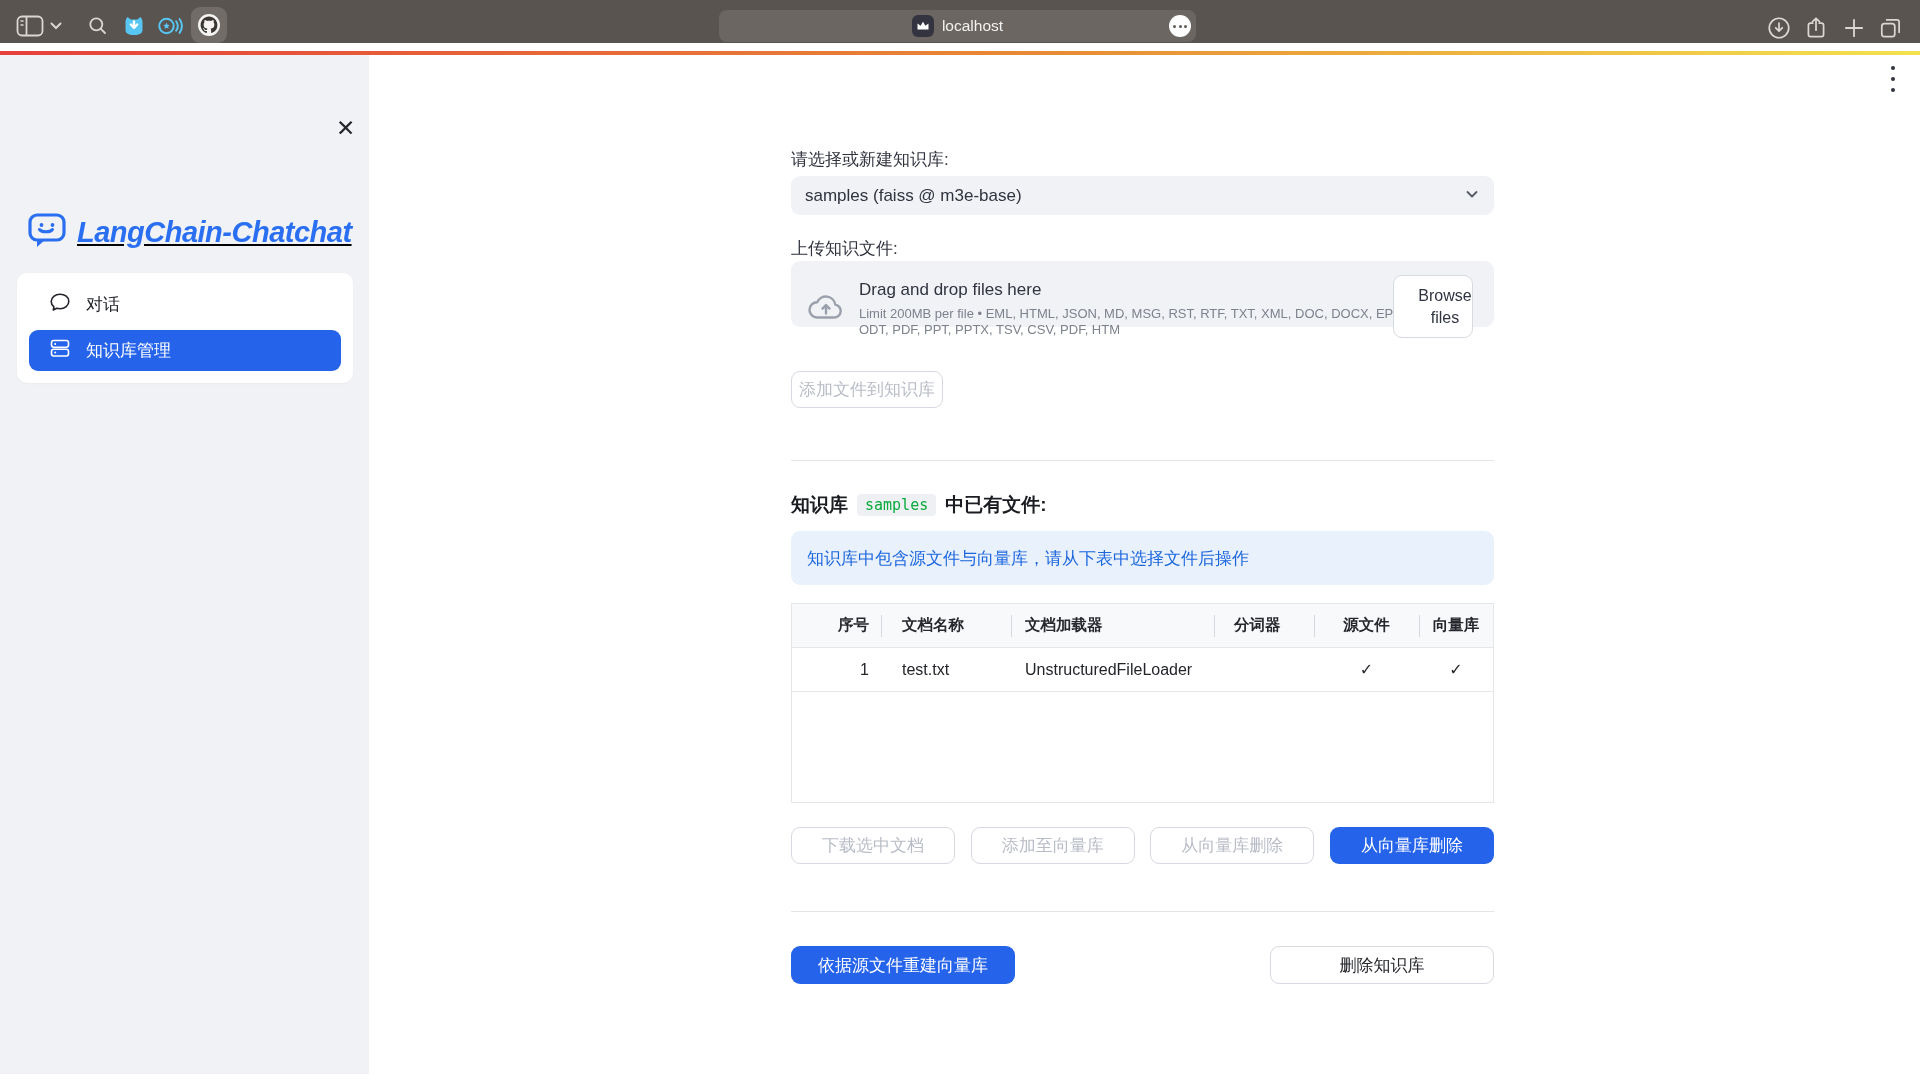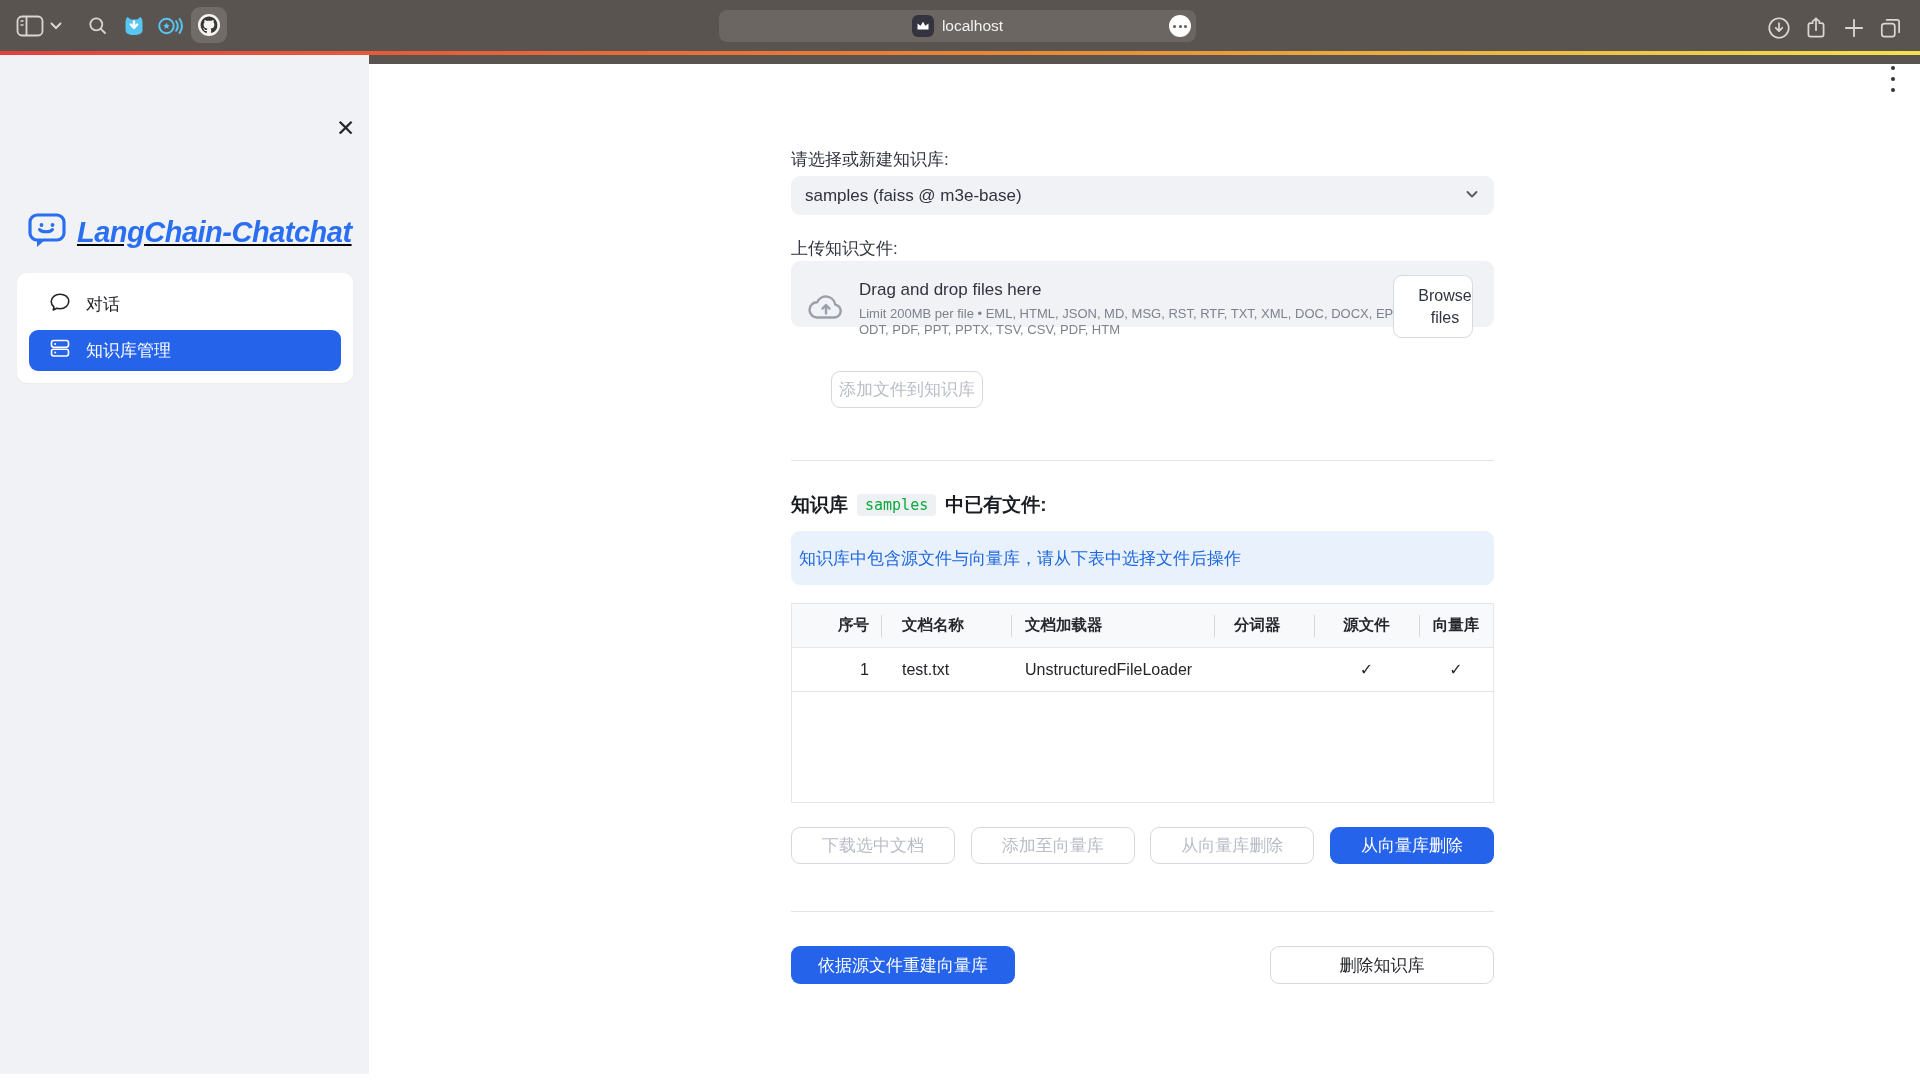--- a/index.html
+++ b/index.html
@@ -1,20 +1,20 @@
 <!DOCTYPE html>
 <html><head>
 <meta charset="utf-8">
 <style>
   * { margin:0; padding:0; box-sizing:border-box; }
   html,body { width:1920px; height:1080px; overflow:hidden; background:#fff;
     font-family:"Liberation Sans","DejaVu Sans",sans-serif; }
 
   
-  .chrome { position:absolute; left:0; top:0; width:1920px; height:64px; background:#59544f; }
+  .chrome { position:absolute; left:0; top:0; width:1920px; height:43px; background:#59544f; }
   .chrome svg { display:block; }
   .cicon { position:absolute; top:15px; }
   .deco { position:absolute; left:0; top:51px; width:1920px; height:4px;
     background:linear-gradient(90deg,#e5403b 0%,#e88b35 55%,#f3e24e 100%); }
   .urlbar { position:absolute; left:719px; top:10px; width:477px; height:32px;
     background:#6b6661; border-radius:8px; display:flex; align-items:center; justify-content:center; }
   .favicon { width:22px; height:22px; margin-right:8px; }
   .urltext { color:#f3f2f1; font-size:15.5px; }
   .urldots { position:absolute; right:5px; top:5px; width:22px; height:22px; background:#fdfdfd;
     border-radius:50%; display:flex; align-items:center; justify-content:center; gap:2.5px; }
@@ -51,28 +51,28 @@
   .up-title { position:absolute; left:68px; top:19px; font-size:17px; color:#31333f; }
   .up-limit { position:absolute; left:68px; top:45px; font-size:13px; line-height:16px; color:#7d828c; }
   .browse-btn { position:absolute; right:21px; top:14px; width:80px; height:63px; background:#fff;
     border:1px solid #d6dae1; border-radius:9px; display:flex; align-items:center; justify-content:center;
     text-align:center; font-size:16px; line-height:1.35; color:#303441; cursor:pointer;padding-left:24px; }
   .btn { border-radius:9px; font-size:17px; display:flex; align-items:center; justify-content:center;
     cursor:pointer; background:#fff; }
   .btn.disabled { border:1px solid #d6d9e0; color:#b8bcc6; cursor:default; }
   .btn.primary { background:#2563eb; border:none; color:#fff; }
   .btn.secondary { border:1px solid #d6d9e0; color:#24262b;text-align:center; }
-  .add-btn { position:absolute; left:791px; top:371px; width:152px; height:37px;margin-left:40px; }
+  .add-btn { position:absolute; left:791px; top:371px; width:152px; height:37px; }
   .hr { position:absolute; left:791px; width:703px; height:1px; background:#e3e4e8; }
   .files-heading { position:absolute; left:791px; top:492px; font-size:19px; font-weight:bold;
     color:#1a1c21; display:flex; align-items:center; gap:9px; }
   .kb-code { font-family:"DejaVu Sans Mono","Liberation Mono",monospace; font-weight:normal;
     font-size:15px; color:#09ab3b; background:#eef0f4; border-radius:4px; padding:2px 8px; }
   .infobox { position:absolute; left:791px; top:531px; width:703px; height:54px; background:#e8f1fc;
-    border-radius:9px; display:flex; align-items:center; padding-left:8px; }
+    border-radius:9px; display:flex; align-items:center; padding-left:16px; }
   .infobox span { font-size:17px; color:#1c66dd; font-weight:500; }
 
   
   .tbl { position:absolute; left:791px; top:603px; width:703px; height:200px;
     border:1px solid #e5e6ea; background:#fff; }
   .trow { display:flex; width:100%; }
   .thead { height:44px; background:#f8f9fb; border-bottom:1px solid #e5e6ea; }
   .tdata { height:44px; border-bottom:1px solid #e5e6ea; cursor:pointer; }
   .tc { display:flex; align-items:center; font-size:16px; color:#23252a; position:relative; }
   .thead .tc { font-size:15.5px; font-weight:600; color:#26282d; }

